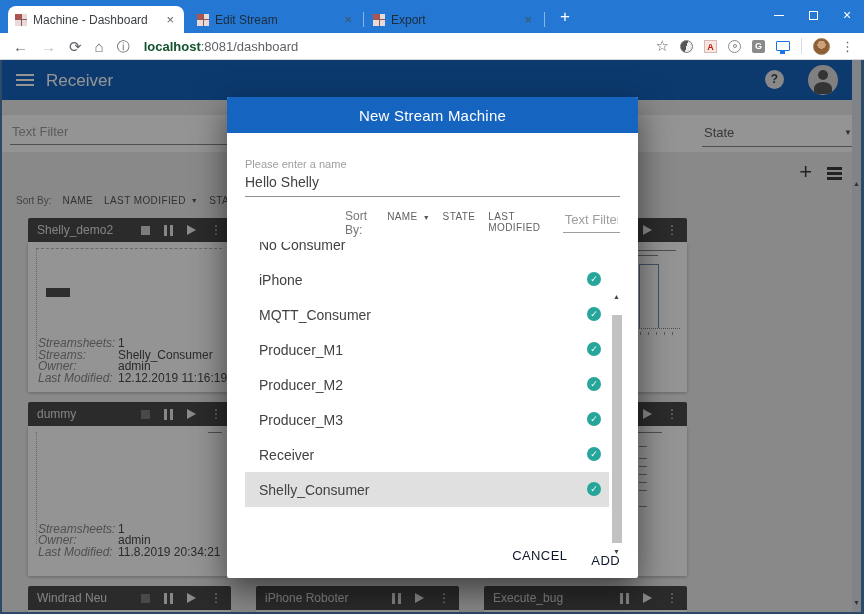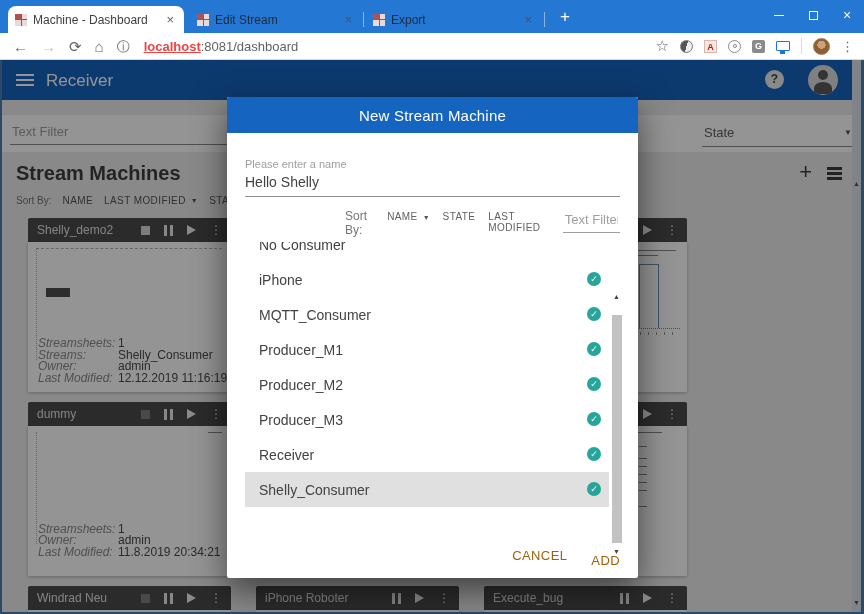--- a/index.html
+++ b/index.html
@@ -20,21 +20,21 @@
   .winctrls { position:absolute; right:0; top:0; height:30px; display:flex; }
   .wbtn { width:34px; height:30px; display:flex; align-items:center; justify-content:center; color:#fff; }
   .w-min i { width:10px; height:1px; background:#fff; display:block; }
   .w-max i { width:9px; height:9px; border:1px solid #fff; display:block; }
   .w-close { font-size:14px; }
 
   .toolbar { position:absolute; left:0; top:33px; width:864px; height:27px; background:#fff; border-bottom:1px solid #d7dade; display:flex; align-items:center; font-size:15px; color:#5f6368; }
   .tb-ic { margin-left:13px; line-height:1; }
   .tb-ic.disabled { color:#bcc0c4; }
   .url { font-size:13px; margin-left:14px; color:#5f6368; }
-  .url b { color:#ef4444; font-weight:bold;text-decoration:underline; }
+  .url b { color:#14532d; font-weight:bold; }
   .tb-right { margin-left:auto; display:flex; align-items:center; }
   .ext { margin-right:11px; display:flex; align-items:center; justify-content:center; }
   .x-star { font-size:15px; color:#5f6368; }
   .x-circle { width:13px; height:13px; border-radius:50%; border:1px solid #777; background:linear-gradient(105deg,#555 50%,#eee 50%); }
   .x-pdf { width:13px; height:13px; background:#f7e7e3; border:1px solid #d7b7af; font-size:9px; font-weight:bold; color:#c11b0e; text-align:center; line-height:12px; }
   .x-swirl { width:13px; height:13px; border-radius:50%; border:1.5px solid #8a8a8a; display:flex; align-items:center; justify-content:center; }
   .x-swirl i { width:4px; height:4px; border-radius:50%; border:1.5px solid #8a8a8a; display:block; }
   .x-g { width:13px; height:13px; background:#8a8a8a; border-radius:2px; color:#fff; font-size:9px; font-weight:bold; text-align:center; line-height:13px; }
   .x-cast { width:14px; height:10px; border:1.5px solid #1a73e8; border-radius:1px; position:relative; }
   .x-cast i { position:absolute; left:3px; bottom:-4px; width:5px; height:3px; background:#1a73e8; display:block; }
@@ -107,21 +107,21 @@
   .m-sort .dd { font-size:7px; color:#555; margin:0 13px 0 -8px; }
   .mf-wrap { margin-left:auto; width:76px; border-bottom:1px solid #9e9e9e; align-self:flex-start; }
   .clist { position:relative; margin-top:5px; height:272px; overflow:hidden; width:364px; }
   .crow { position:relative; height:35px; display:flex; align-items:center; padding-left:14px; font-size:14px; color:#424242; }
   .crow.selected { background:#e0e0e0; }
   .crow .chk { position:absolute; right:8px; top:10px; width:14px; height:14px; border-radius:50%; background:#26a69a; color:#fff; font-size:9px; text-align:center; line-height:14px; }
   .list-scroll { position:absolute; right:14px; top:190px; width:14px; height:272px; }
   .list-scroll .la { position:absolute; left:3px; font-size:7px; color:#444; }
   .list-scroll .thumb { position:absolute; right:2px; top:28px; width:10px; height:228px; background:#c2c2c2; }
   .m-footer { position:absolute; left:0; bottom:0; width:100%; height:46px; display:flex; align-items:center; justify-content:flex-end; }
-  .m-btn { font-size:13px; color:#a16207; letter-spacing:.4px; margin-right:24px; font-weight:500; }
+  .m-btn { font-size:13px; color:#0f172a; letter-spacing:.4px; margin-right:24px; font-weight:500; }
   .m-btn.add { margin-right:18px;margin-top:11px; }
 </style>
 </head>
 <body>
 
 <div id="screen">
 
   <div class="tabstrip">
     <div class="tab active" style="left:8px;width:176px;">
       <span class="favicon">
@@ -217,21 +217,20 @@
     <div class="filterbar">
       <span class="tf-wrap">
         <input placeholder="Text Filter" style="">
       </span>
       <span class="state-select">
         <span>State</span>
         <span class="dd">▼</span>
       </span>
     </div>
 
-    <div class="page-heading">Stream Machines</div>
     <div class="sort-row">
       <span class="s-label">Sort By:</span>
       <span class="opt">NAME</span>
       <span class="opt">LAST MODIFIED</span>
       <span class="dd">▼</span>
       <span class="opt">STATE</span>
     </div>
     <div class="add-btn">+</div>
     <div class="grid-btn"></div>
 

